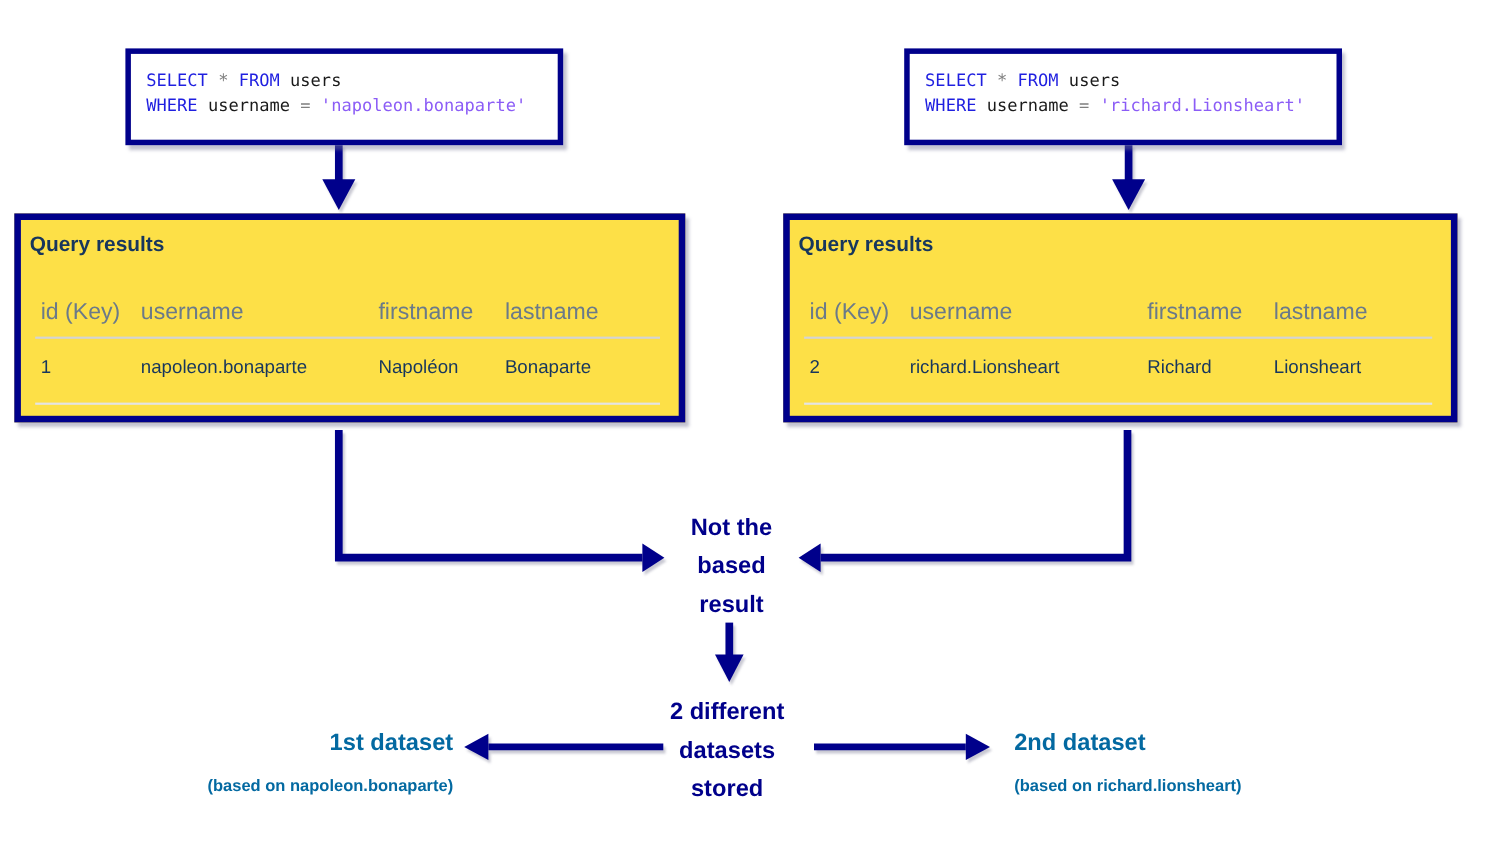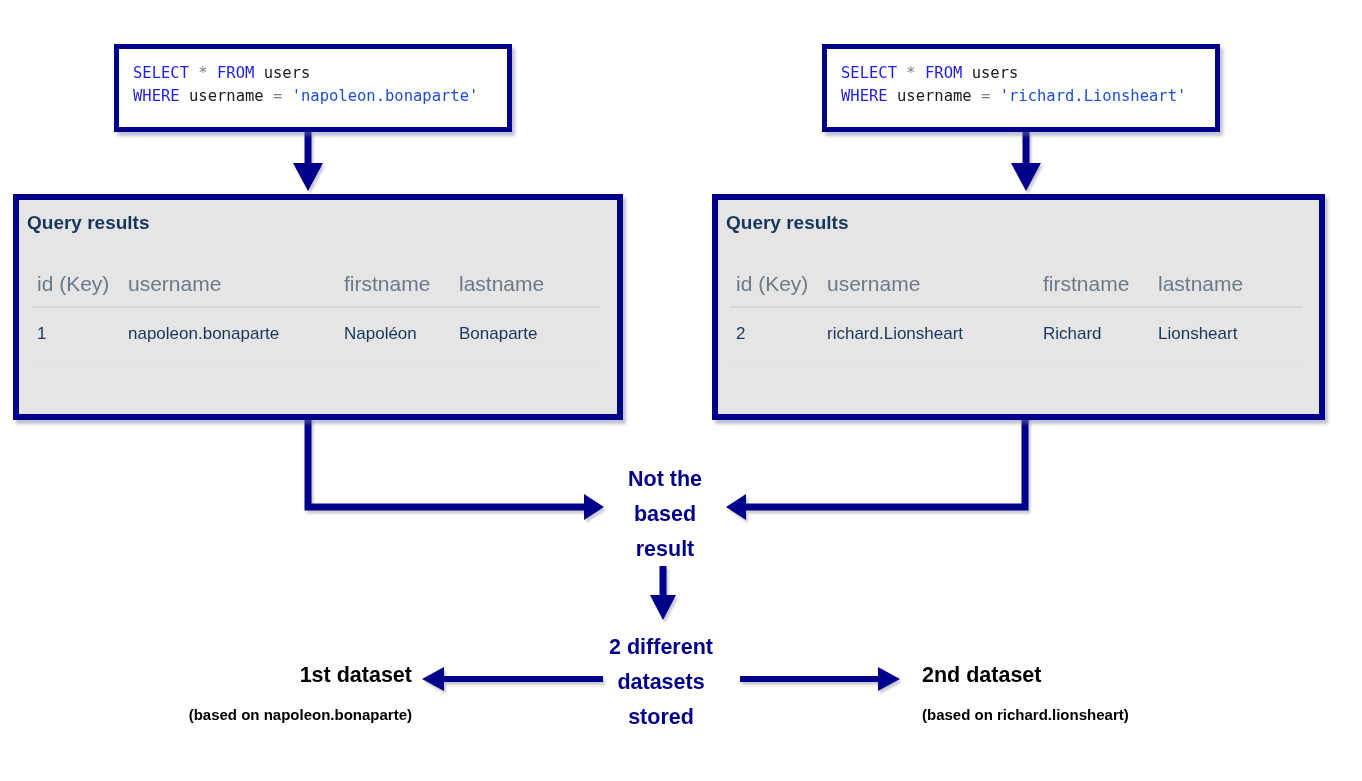--- a/index.html
+++ b/index.html
@@ -20,28 +20,28 @@
   .code-line{
     font-family:"DejaVu Sans Mono", monospace;
     font-size:15.5px;
     line-height:23px;
     color:#1a1a1a;
     white-space:nowrap;
   }
   .code-line .kw{color:#1F1FE0;}
   .code-line .op{color:#808080;}
   .code-line .id{color:#1a1a1a;}
-  .code-line .str{color:#1d4ed8;}
+  .code-line .str{color:#8b5cf6;}
 
   
   .qr-box{
     position:absolute;
     top:194px;
-    height:226px;
-    background:#e5e5e5;
+    height:190px;
+    background:#fde047;
     border:6px solid #00008B;
     box-shadow:3px 4px 3px rgba(120,120,150,.45);
     box-sizing:border-box;
   }
   .qr-left{left:13px;width:610px;}
   .qr-right{left:712px;width:613px;}
   .qr-title{
     position:absolute;left:8px;top:12px;
     font-size:19px;font-weight:600;color:#17365D;
   }
@@ -66,21 +66,21 @@
   .arrow-layer .shaft{stroke:#00008B;fill:none;}
   .arrow-layer .head{fill:#00008B;stroke:none;}
 
   
   .note{
     position:absolute;text-align:center;
     color:#00008B;font-weight:600;font-size:21.5px;line-height:35px;
   }
   .center-note{left:586px;top:462px;width:158px;}
   .bottom-note{left:586px;top:630px;width:150px;}
-  .ds-label{position:absolute;color:#000000;top:662px;}
+  .ds-label{position:absolute;color:#0369a1;top:662px;}
   .ds-left{left:112px;width:300px;text-align:right;}
   .ds-right{left:922px;width:330px;text-align:left;}
   .ds-title{font-size:21.5px;font-weight:600;line-height:26px;}
   .ds-sub{font-size:15px;font-weight:600;line-height:22px;margin-top:16px;}
 </style>
 </head>
 <body>
 
 <div class="canvas">
 

